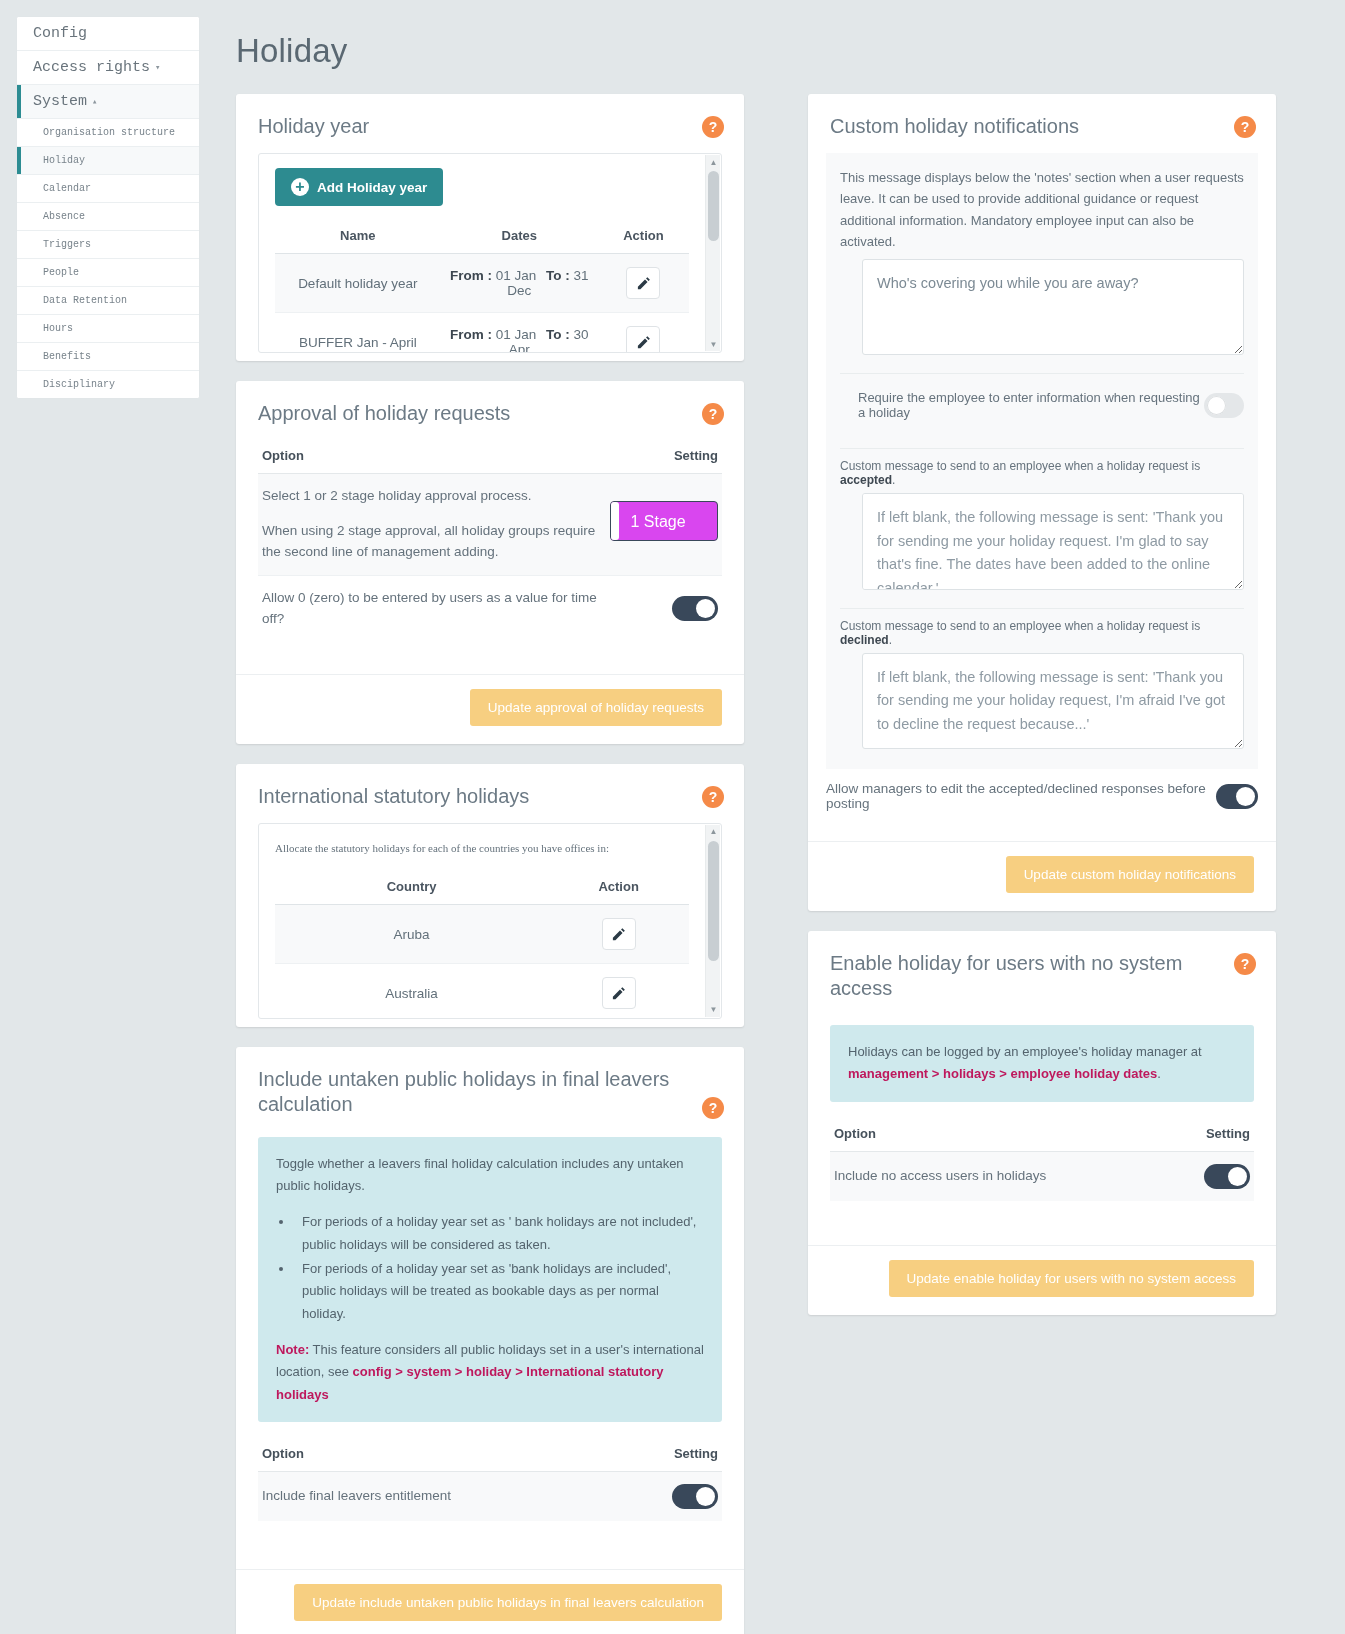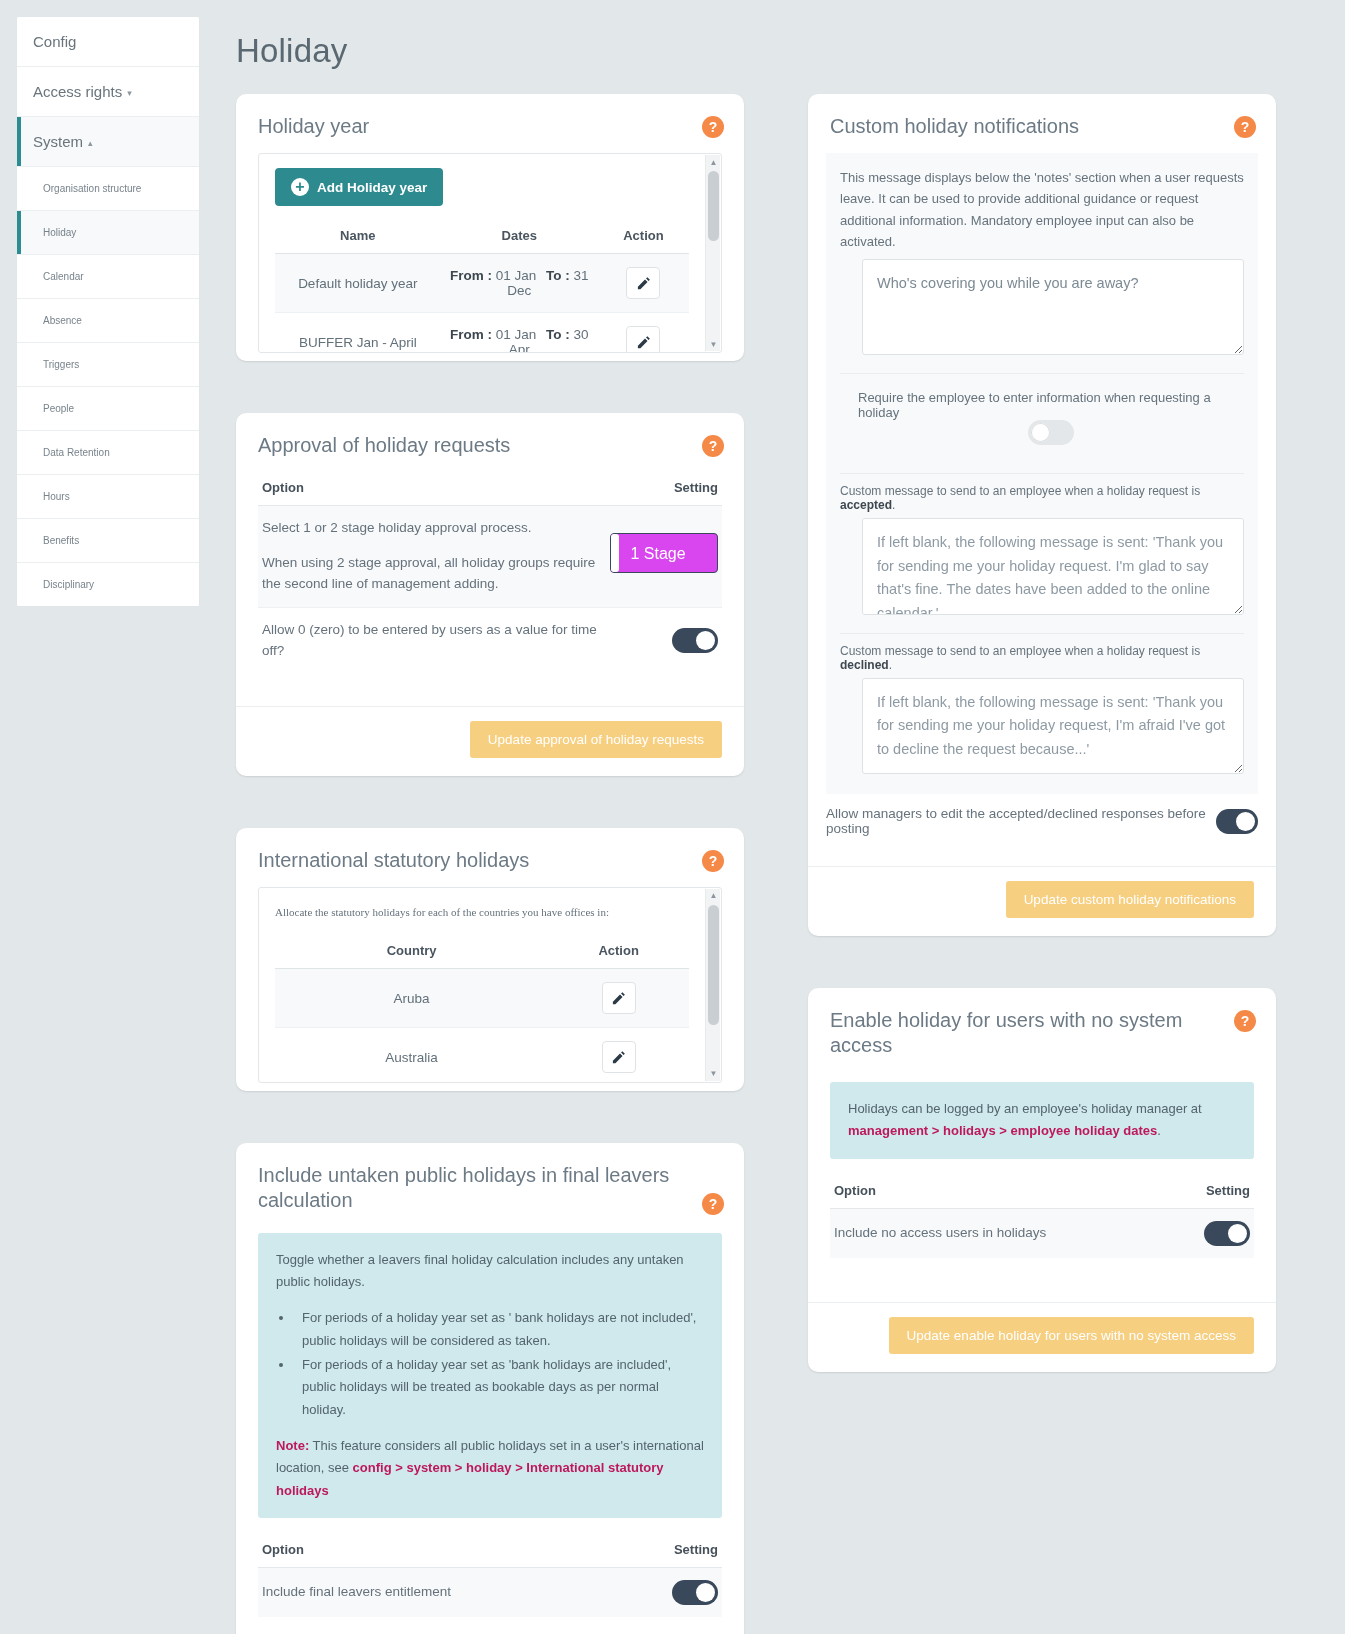--- a/index.html
+++ b/index.html
@@ -15,23 +15,24 @@
 
   
   .page { position: relative; width:1345px; min-height:1634px; }
 
   .sidebar {
     position:absolute; left:16px; top:16px; width:184px;
     background:#fff; border:1px solid #e1e6e8; border-radius:3px;
     overflow:hidden;
   }
   .nav-item {
-    position:relative; padding:16px 16px; font-size:15px; color:#69747c;
+    position:relative; padding:8px 16px; font-size:15px; color:#69747c;
     border-bottom:1px solid #ebeff1; background:#fff; cursor:pointer;
     white-space:nowrap;
+    font-family:Liberation Mono, monospace;
   }
   .nav-item:last-child { border-bottom:none; }
   .nav-item.sub { padding-left:26px; font-size:10px; color:#78838b; }
   .nav-item.active { background:#f7f9fa; }
   .nav-item.active::before {
     content:""; position:absolute; left:0; top:0; bottom:0; width:4px;
     background:#2c8c92;
   }
   .caret { font-size:9px; margin-left:5px; color:#8d979e; vertical-align:middle;}
 
@@ -41,21 +42,21 @@
     font-size:33px; font-weight:400; color:#5a6872; margin:16px 0 24px 0;
     letter-spacing:0.2px;
   }
 
   .cols { display:flex; gap:24px; align-items:flex-start; }
   .col-left { width:508px; }
   .col-right { width:508px;padding-left:40px; }
 
   
   .card {
-    background:#fff; border-radius:10px; margin-bottom:52px;
+    background:#fff; border-radius:3px; margin-bottom:20px;
     box-shadow:0 1px 2px rgba(0,0,0,0.10);
     position:relative;
   }
   .card-head {
     padding:20px 22px 14px 22px; position:relative;
   }
   .card-title {
     font-size:20px; font-weight:400; color:#6c7a85; line-height:1.25;
     padding-right:40px;
   }
@@ -179,21 +180,21 @@
     width:100%; border:1px solid #dde2e5; border-radius:3px;
     padding:12px 14px; font-size:14.5px; color:#7c8a94; resize:vertical;
     font-family:"Liberation Sans", sans-serif; line-height:1.62; background:#fff;
     display:block;
   }
   textarea.ta::placeholder { color:#8e9aa3; }
   .ta-wrap { padding-left:22px; padding-bottom:6px; }
   .hr-line { border-top:1px solid #e9edee; margin:12px 0 0 0; }
   .req-row {
     display:flex; align-items:center; justify-content:space-between;
-    padding:16px 0 16px 18px; font-size:13px; color:#66737d;flex-direction:column;
+    padding:16px 0 16px 18px; font-size:13px; color:#66737d;
   }
   .mgr-row {
     display:flex; align-items:center; justify-content:space-between;
     padding:12px 0 30px 0; font-size:13.5px; color:#66737d;
   }
 
   .infobox {
     background:#cfe9ed; border-radius:3px; padding:16px 18px;
     font-size:13px; color:#54646e; line-height:1.72; margin:6px 0 16px 0;
   }

